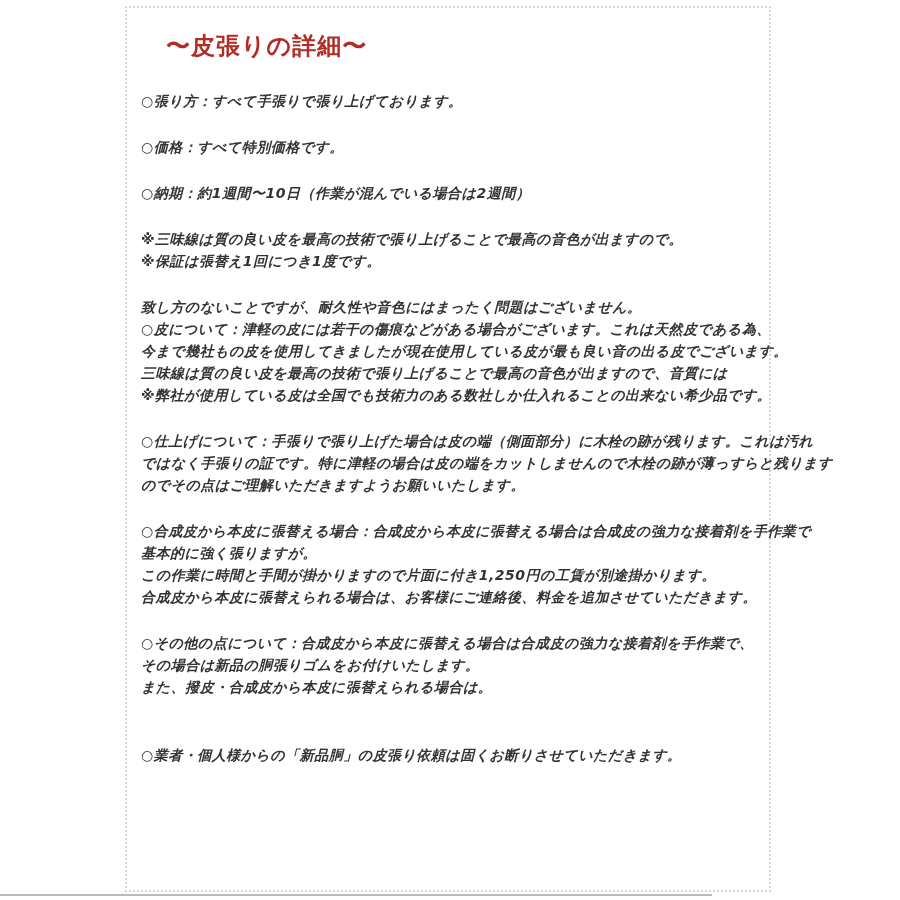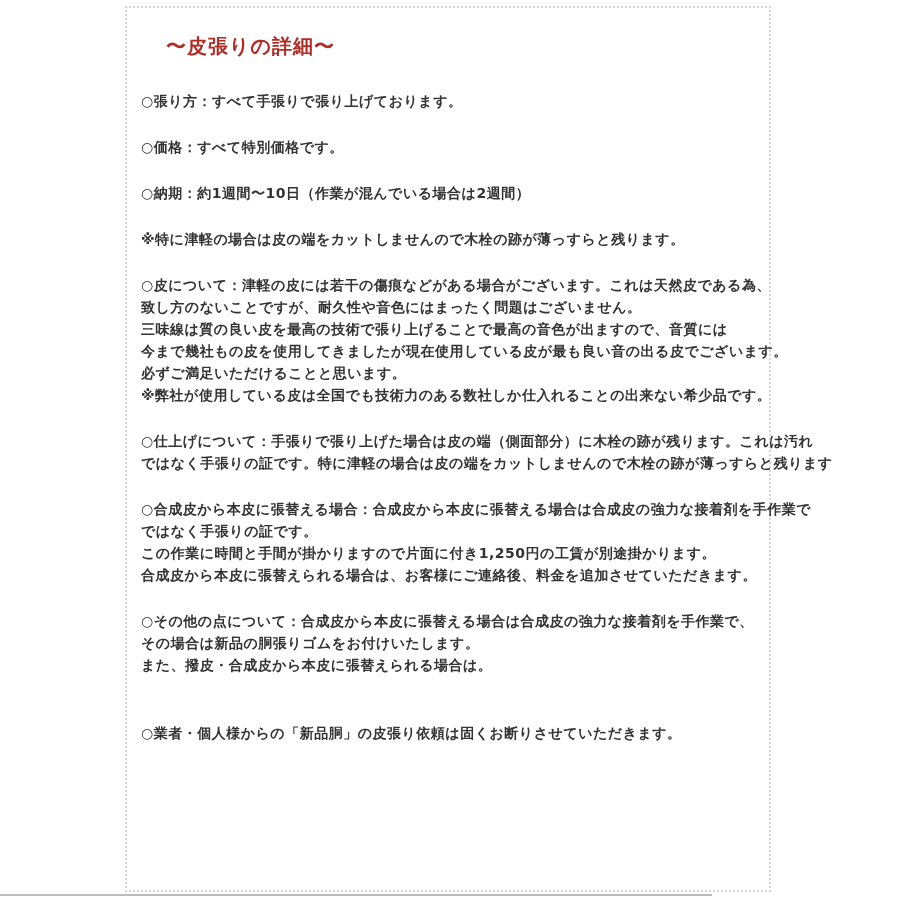--- a/index.html
+++ b/index.html
@@ -25,40 +25,41 @@
     height: 882px;
     border: 2px dotted #d5d5d5;
     background: #ffffff;
     box-sizing: content-box;
   }
   .content {
     padding: 22px 10px 0 14px;
   }
   .page-title {
     margin: 0 0 28px 25px;
-    font-size: 20px;
+    font-size: 24px;
     line-height: 32px;
     font-weight: bold;
     font-family: "DejaVu Serif", "Liberation Serif", serif;
     letter-spacing: 1px;
   }
   .paragraph {
     margin: 0 0 24px 0;
   }
   .paragraph.last {
     margin-top: 46px;
     margin-bottom: 4px;
   }
   .text-line {
     font-size: 14px;
     line-height: 22px;
     font-weight: bold;
     color: #333333;
     letter-spacing: 0.5px;
     white-space: nowrap;
+    font-style: italic;
   }
   .bottom-divider {
     position: absolute;
     left: 0;
     top: 894px;
     width: 712px;
     height: 2px;
     background: #bcbcbc;
   }
 </style>
@@ -73,37 +74,38 @@
           <div class="paragraph">
             <div class="text-line">○張り方：すべて手張りで張り上げております。</div>
           </div>
           <div class="paragraph">
             <div class="text-line">○価格：すべて特別価格です。</div>
           </div>
           <div class="paragraph">
             <div class="text-line">○納期：約1週間〜10日（作業が混んでいる場合は2週間）</div>
           </div>
           <div class="paragraph">
-            <div class="text-line">※特に津軽の場合は皮の端をカットしませんので木栓の跡が薄っすらと残ります。</div>
+            <div class="text-line">※三味線は質の良い皮を最高の技術で張り上げることで最高の音色が出ますので。</div>
+            <div class="text-line">※保証は張替え1回につき1度です。</div>
           </div>
           <div class="paragraph">
+            <div class="text-line">致し方のないことですが、耐久性や音色にはまったく問題はございません。</div>
             <div class="text-line">○皮について：津軽の皮には若干の傷痕などがある場合がございます。これは天然皮である為、</div>
-            <div class="text-line">致し方のないことですが、耐久性や音色にはまったく問題はございません。</div>
+            <div class="text-line">今まで幾社もの皮を使用してきましたが現在使用している皮が最も良い音の出る皮でございます。</div>
             <div class="text-line">三味線は質の良い皮を最高の技術で張り上げることで最高の音色が出ますので、音質には</div>
-            <div class="text-line">今まで幾社もの皮を使用してきましたが現在使用している皮が最も良い音の出る皮でございます。</div>
-            <div class="text-line">必ずご満足いただけることと思います。</div>
             <div class="text-line">※弊社が使用している皮は全国でも技術力のある数社しか仕入れることの出来ない希少品です。</div>
           </div>
           <div class="paragraph">
             <div class="text-line">○仕上げについて：手張りで張り上げた場合は皮の端（側面部分）に木栓の跡が残ります。これは汚れ</div>
             <div class="text-line">ではなく手張りの証です。特に津軽の場合は皮の端をカットしませんので木栓の跡が薄っすらと残ります</div>
+            <div class="text-line">のでその点はご理解いただきますようお願いいたします。</div>
           </div>
           <div class="paragraph">
             <div class="text-line">○合成皮から本皮に張替える場合：合成皮から本皮に張替える場合は合成皮の強力な接着剤を手作業で</div>
-            <div class="text-line">ではなく手張りの証です。</div>
+            <div class="text-line">基本的に強く張りますが。</div>
             <div class="text-line">この作業に時間と手間が掛かりますので片面に付き1,250円の工賃が別途掛かります。</div>
             <div class="text-line">合成皮から本皮に張替えられる場合は、お客様にご連絡後、料金を追加させていただきます。</div>
           </div>
           <div class="paragraph">
             <div class="text-line">○その他の点について：合成皮から本皮に張替える場合は合成皮の強力な接着剤を手作業で、</div>
             <div class="text-line">その場合は新品の胴張りゴムをお付けいたします。</div>
             <div class="text-line">また、撥皮・合成皮から本皮に張替えられる場合は。</div>
           </div>
           <div class="paragraph last">
             <div class="text-line">○業者・個人様からの「新品胴」の皮張り依頼は固くお断りさせていただきます。</div>

